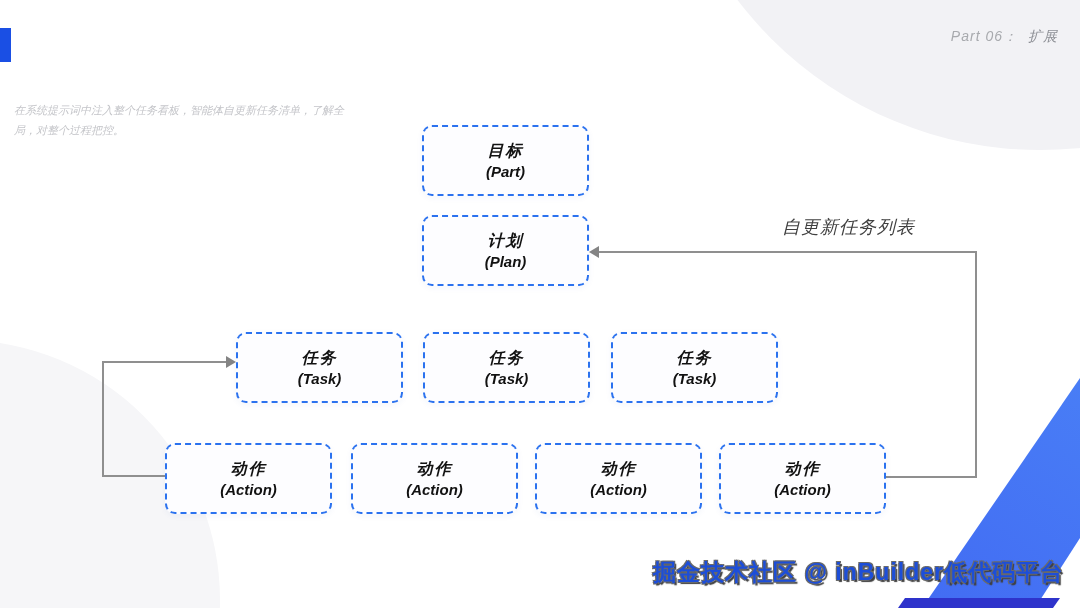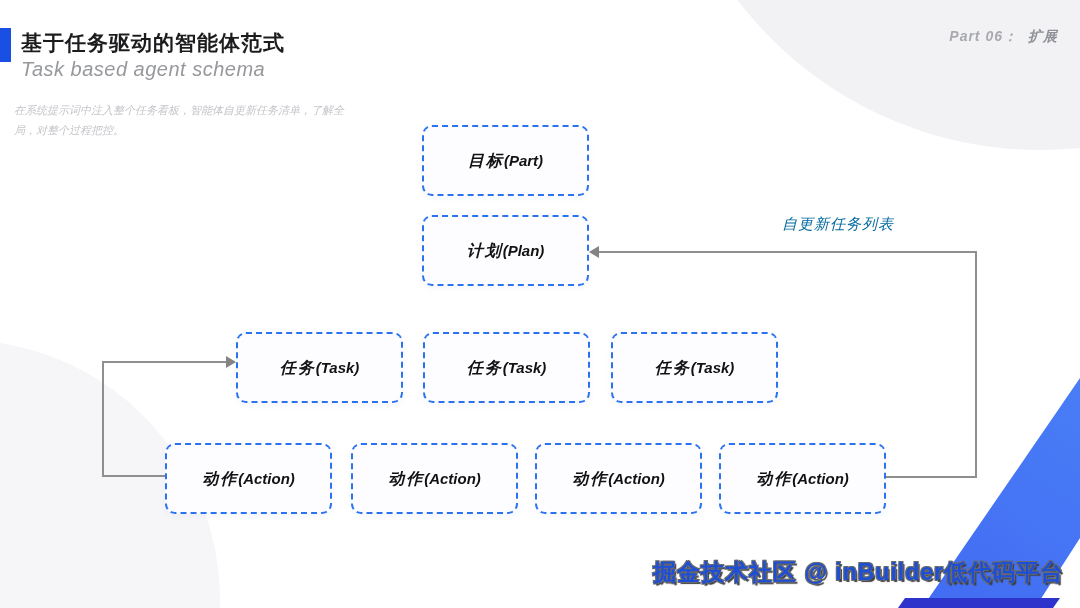--- a/index.html
+++ b/index.html
@@ -11,39 +11,39 @@
   
   .blob{position:absolute;border-radius:50%;z-index:0;}
   .blob.tr{left:660px;top:-610px;width:760px;height:760px;background:#f2f2f5;}
   .blob.bl{left:-300px;top:340px;width:520px;height:520px;background:#f6f6f8;}
 
   
   .accent-bar{position:absolute;left:0;top:28px;width:11px;height:34px;background:#1a4fe4;z-index:2;}
   .title{position:absolute;left:21px;top:29px;font-size:21px;font-weight:bold;color:#1c1c1e;letter-spacing:1px;z-index:2;}
   .subtitle{position:absolute;left:21px;top:58px;font-size:20px;font-style:italic;color:#96989c;letter-spacing:.5px;z-index:2;}
   .desc{position:absolute;left:14px;top:100px;width:340px;font-size:11px;font-style:italic;color:#c4c5c9;line-height:20px;z-index:2;}
-  .part{position:absolute;top:28px;right:22px;font-size:14px;font-style:italic;color:#a8aaae;letter-spacing:1px;z-index:2;font-weight:bold;}
+  .part{position:absolute;top:28px;right:22px;font-size:14px;font-style:italic;color:#a8aaae;letter-spacing:1px;z-index:2;}
   .part .val{color:#8e9096;margin-left:10px;}
 
   
   .node{
     position:absolute;width:167px;height:71px;z-index:3;box-sizing:border-box;
     border:2px dashed #2b72ef;border-radius:10px;background:#fdfdff;
-    display:flex;flex-direction:row;align-items:center;justify-content:center;
+    display:flex;flex-direction:column;align-items:center;justify-content:center;
     box-shadow:0 2px 6px rgba(40,80,180,0.05);
   }
   .node .zh{font-size:16px;font-weight:bold;font-style:italic;color:#121212;letter-spacing:2px;line-height:21px;}
   .node .en{font-size:15px;font-weight:bold;font-style:italic;color:#121212;line-height:21px;}
 
   
   .line{position:absolute;background:#8f8f8f;z-index:1;}
   .arrow{position:absolute;width:0;height:0;z-index:1;}
   .arrow.left{border-top:6px solid transparent;border-bottom:6px solid transparent;border-right:10px solid #848484;}
   .arrow.right{border-top:6px solid transparent;border-bottom:6px solid transparent;border-left:10px solid #848484;}
-  .annotation{position:absolute;font-size:15px;font-style:italic;color:#0369a1;letter-spacing:1px;z-index:2;}
+  .annotation{position:absolute;font-size:18px;font-style:italic;color:#404040;letter-spacing:1px;z-index:2;}
 
   
   .band{position:absolute;inset:0;z-index:4;pointer-events:none;
     background:linear-gradient(215deg,#4d8af8 10%,#3a55ef 85%);
     clip-path:polygon(1080px 378px,1080px 538px,1035px 608px,922px 608px);}
   .band-dark{position:absolute;inset:0;z-index:4;pointer-events:none;background:#2e33cb;
     clip-path:polygon(905px 598px,1060px 598px,1053px 608px,898px 608px);}
 
   .watermark{
     position:absolute;top:557px;right:16px;z-index:5;
@@ -53,22 +53,20 @@
 </style>
 </head>
 <body>
 
 <div class="canvas">
 
   <div class="blob tr"></div>
   <div class="blob bl"></div>
 
   <div class="accent-bar"></div>
-  <div class="title">基于任务驱动的智能体范式</div>
-  <div class="subtitle">Task based agent schema</div>
   <div class="desc">在系统提示词中注入整个任务看板，智能体自更新任务清单，了解全局，对整个过程把控。</div>
   <div class="part">
     <span>Part 06：</span><span class="val">扩展</span>
   </div>
 
   <div class="line" style="left:598px;top:251px;width:379px;height:2px;"></div>
   <div class="line" style="left:975px;top:251px;width:2px;height:227px;"></div>
   <div class="line" style="left:886px;top:476px;width:91px;height:2px;"></div>
   <div class="arrow left" style="left:589px;top:246px;"></div>
   <div class="annotation" style="left:782px;top:215px;">自更新任务列表</div>

